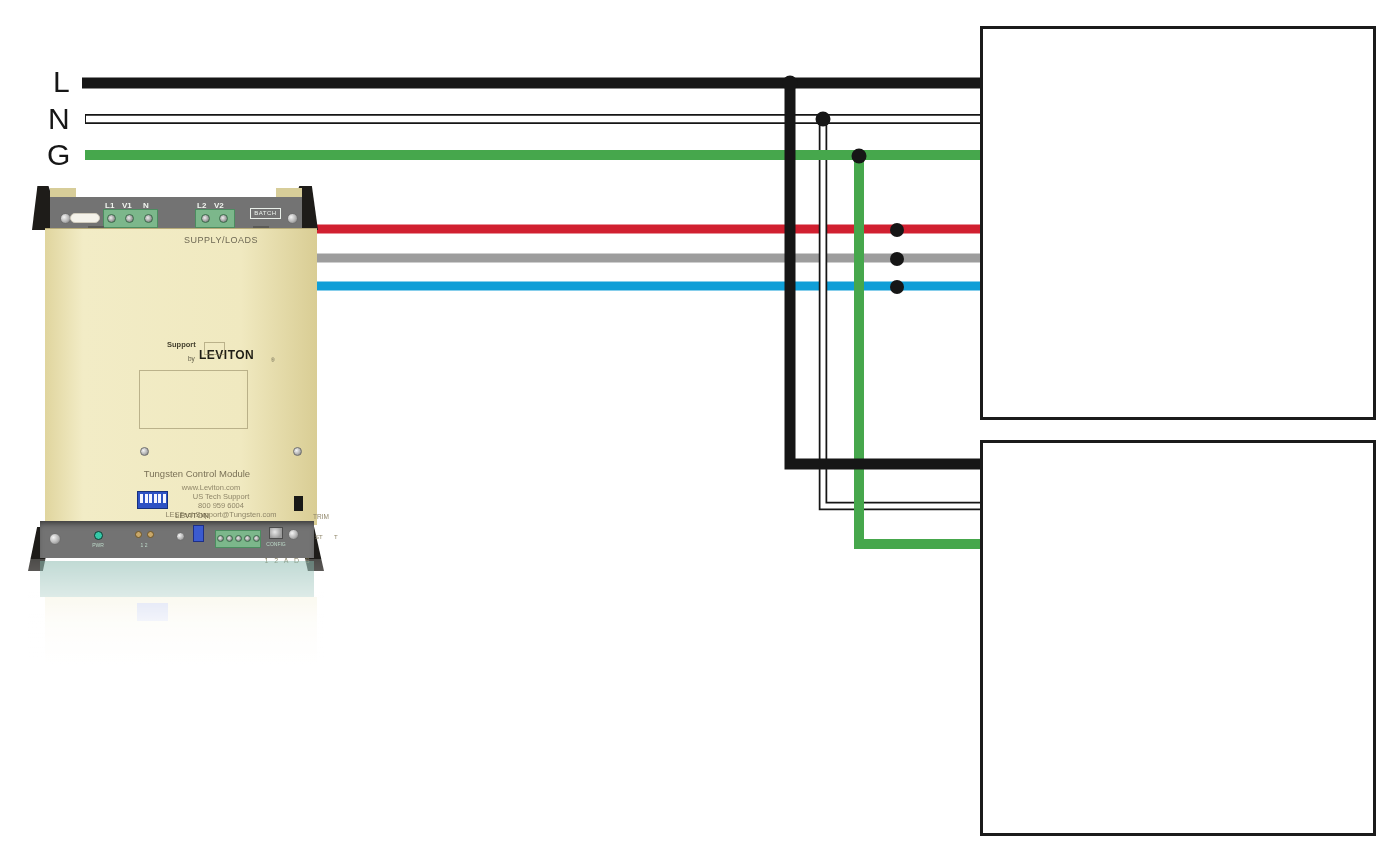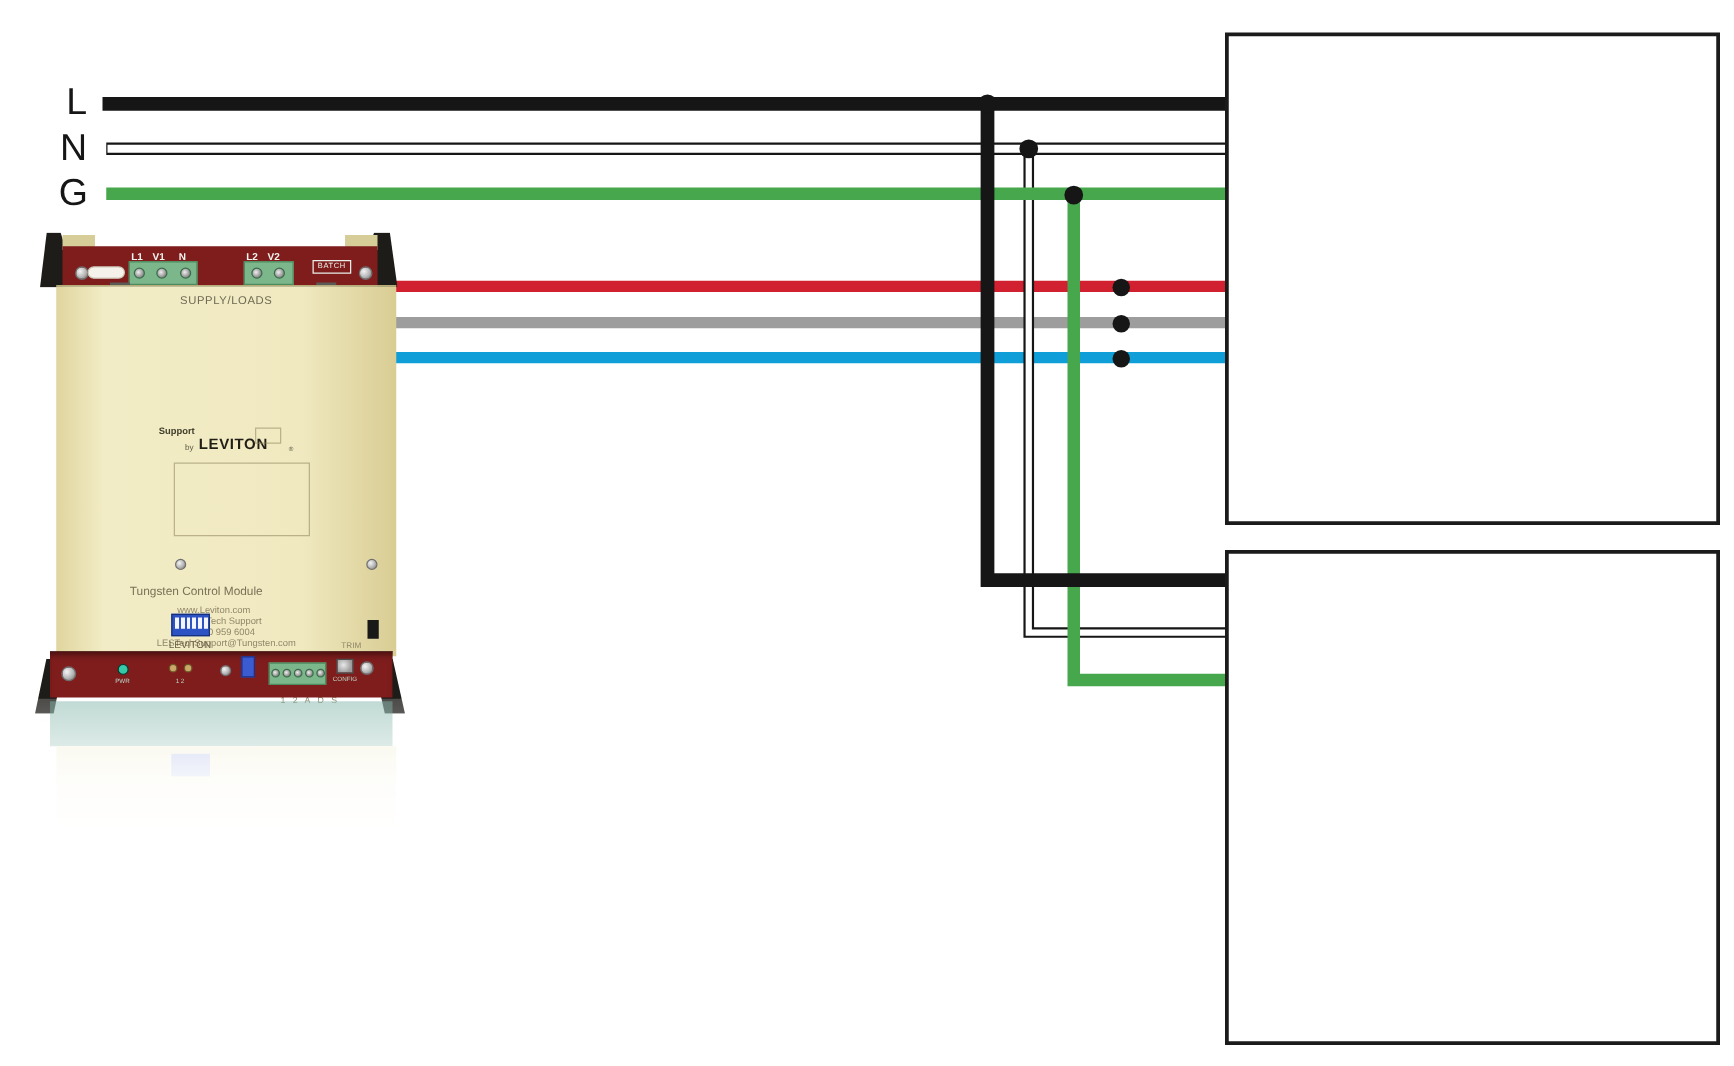--- a/index.html
+++ b/index.html
@@ -16,39 +16,39 @@
   .box2{left:980px;top:440px;width:396px;height:396px;}
 
   
   .device{position:absolute;left:28px;top:185px;width:296px;height:500px;}
   .bracket{position:absolute;background:#1e1c19;}
   .br-tl{left:4px;top:1px;width:30px;height:44px;clip-path:polygon(18% 0,55% 0,100% 100%,0 100%);}
   .br-tr{left:256px;top:1px;width:34px;height:44px;clip-path:polygon(45% 0,82% 0,100% 100%,0 100%);}
   .br-bl{left:0px;top:342px;width:24px;height:44px;clip-path:polygon(38% 0,100% 0,62% 100%,0 100%);}
   .br-br{left:270px;top:342px;width:26px;height:44px;clip-path:polygon(0 0,62% 0,100% 100%,38% 100%);}
   .tab{position:absolute;background:#d7cd99;width:26px;height:12px;top:3px;}
-  .pcb{position:absolute;background:#7f1d1d;}
+  .pcb{position:absolute;background:#737373;}
   .pcb-top{left:22px;top:12px;width:252px;height:35px;border-bottom:3px solid #1d5c4e;}
   .pcb-bot{left:12px;top:336px;width:274px;height:37px;box-shadow:inset 0 5px 6px -3px rgba(0,0,0,.55);}
   .body{position:absolute;left:17px;top:43px;width:272px;height:297px;
         background:linear-gradient(90deg,#e0d59e,#f2ecc6 14%,#f0e9c0 72%,#d9cd94);
         border-top:1px solid #b7ab78;}
   .screw{position:absolute;border-radius:50%;
          background:radial-gradient(circle at 35% 35%,#f4f4f4,#b5b5b5 55%,#6f6f6f);
          border:1px solid #6f6f6f;}
   .tblock{position:absolute;background:#7cb78b;border:1px solid #4c8c60;}
   .tscrew{position:absolute;width:9px;height:9px;border-radius:50%;
           background:radial-gradient(circle at 40% 40%,#eee,#999 60%,#555);border:1px solid #3c6b4b;}
   .pcb-label{position:absolute;color:#f2f6f0;font-size:8px;font-weight:bold;line-height:1;}
   .oval{position:absolute;background:#f4f2ea;border-radius:5px;border:1px solid #cfcabc;}
   .batch{position:absolute;border:1px solid #e9efe9;color:#eef4ee;font-size:6px;line-height:9px;
          text-align:center;letter-spacing:.5px;}
   .conn{position:absolute;background:#5a5a58;}
   .faint-rect{position:absolute;border:1px solid rgba(142,132,92,.55);}
-  .btxt{position:absolute;color:#6e6854;line-height:1;}
+  .btxt{position:absolute;color:#6e6854;line-height:1;margin-left:40px;}
   .center{text-align:center;}
   .dip{position:absolute;left:109px;top:306px;width:31px;height:18px;background:#2d52c4;
        border:1px solid #16307e;}
   .dip-sw{position:absolute;left:2px;top:2px;width:27px;height:9px;
        background:repeating-linear-gradient(90deg,#f4f6ff 0 3px,rgba(0,0,0,0) 3px 4.6px);}
   .led{position:absolute;border-radius:50%;}
   .jumper{position:absolute;background:#3b5bd0;border:1px solid #1d2f86;}
   .cfg{position:absolute;background:radial-gradient(circle at 40% 40%,#e8e8e8,#9b9b9b 70%);
        border:1px solid #4c4c4c;}
   

